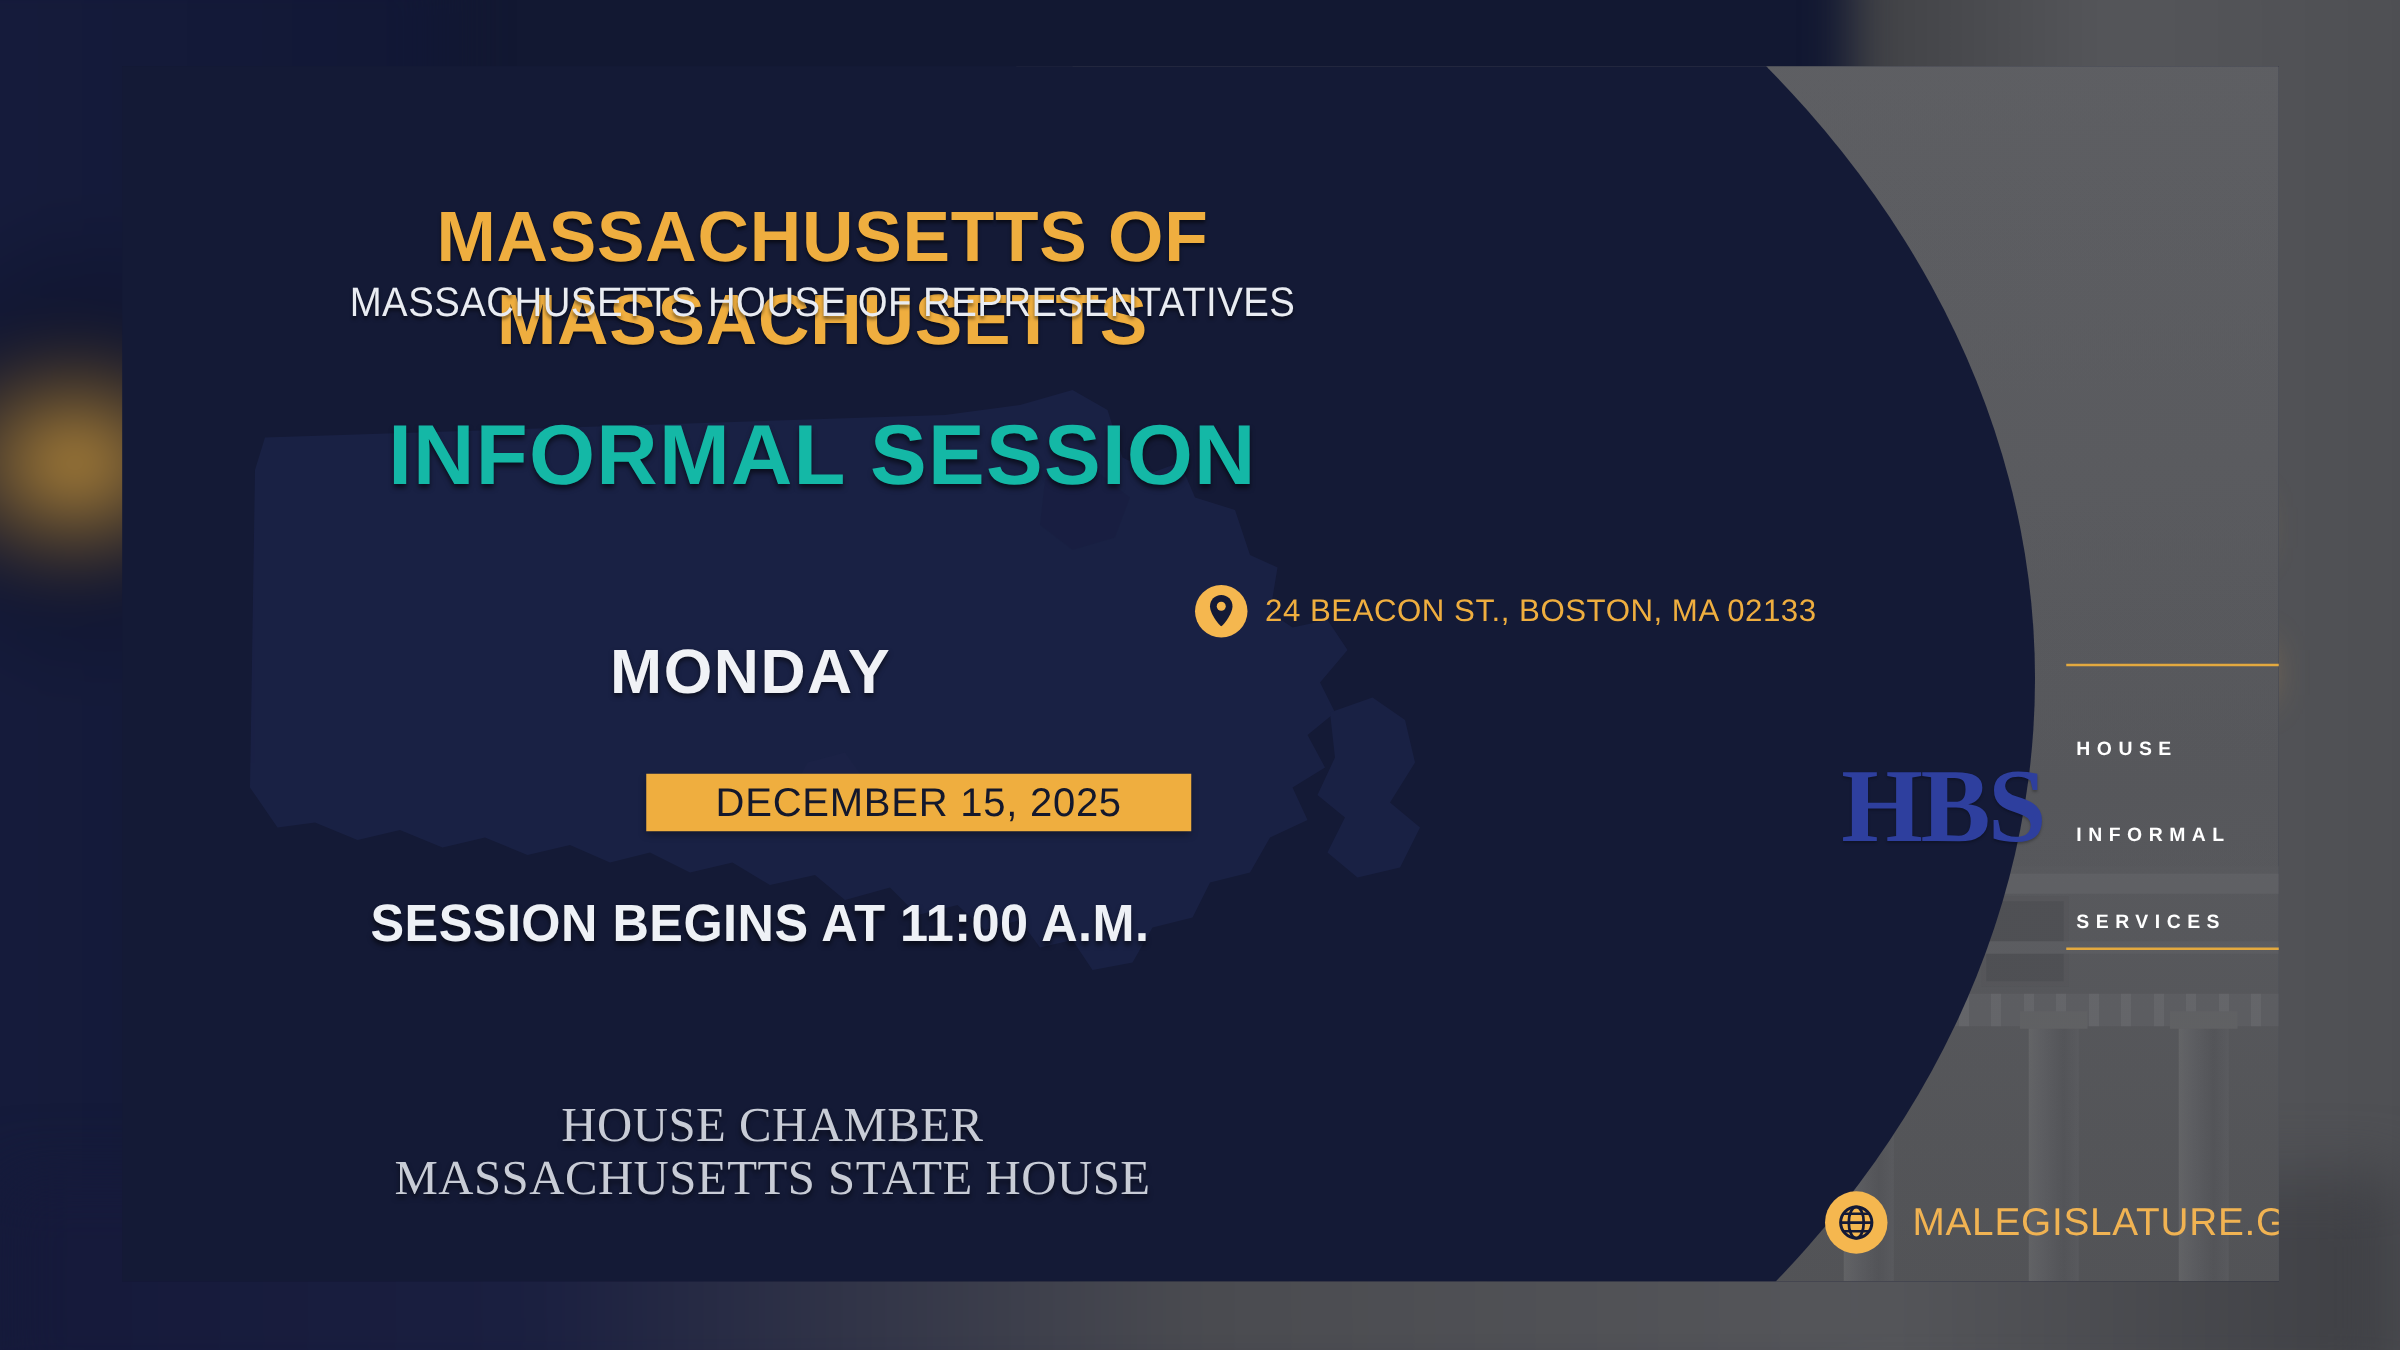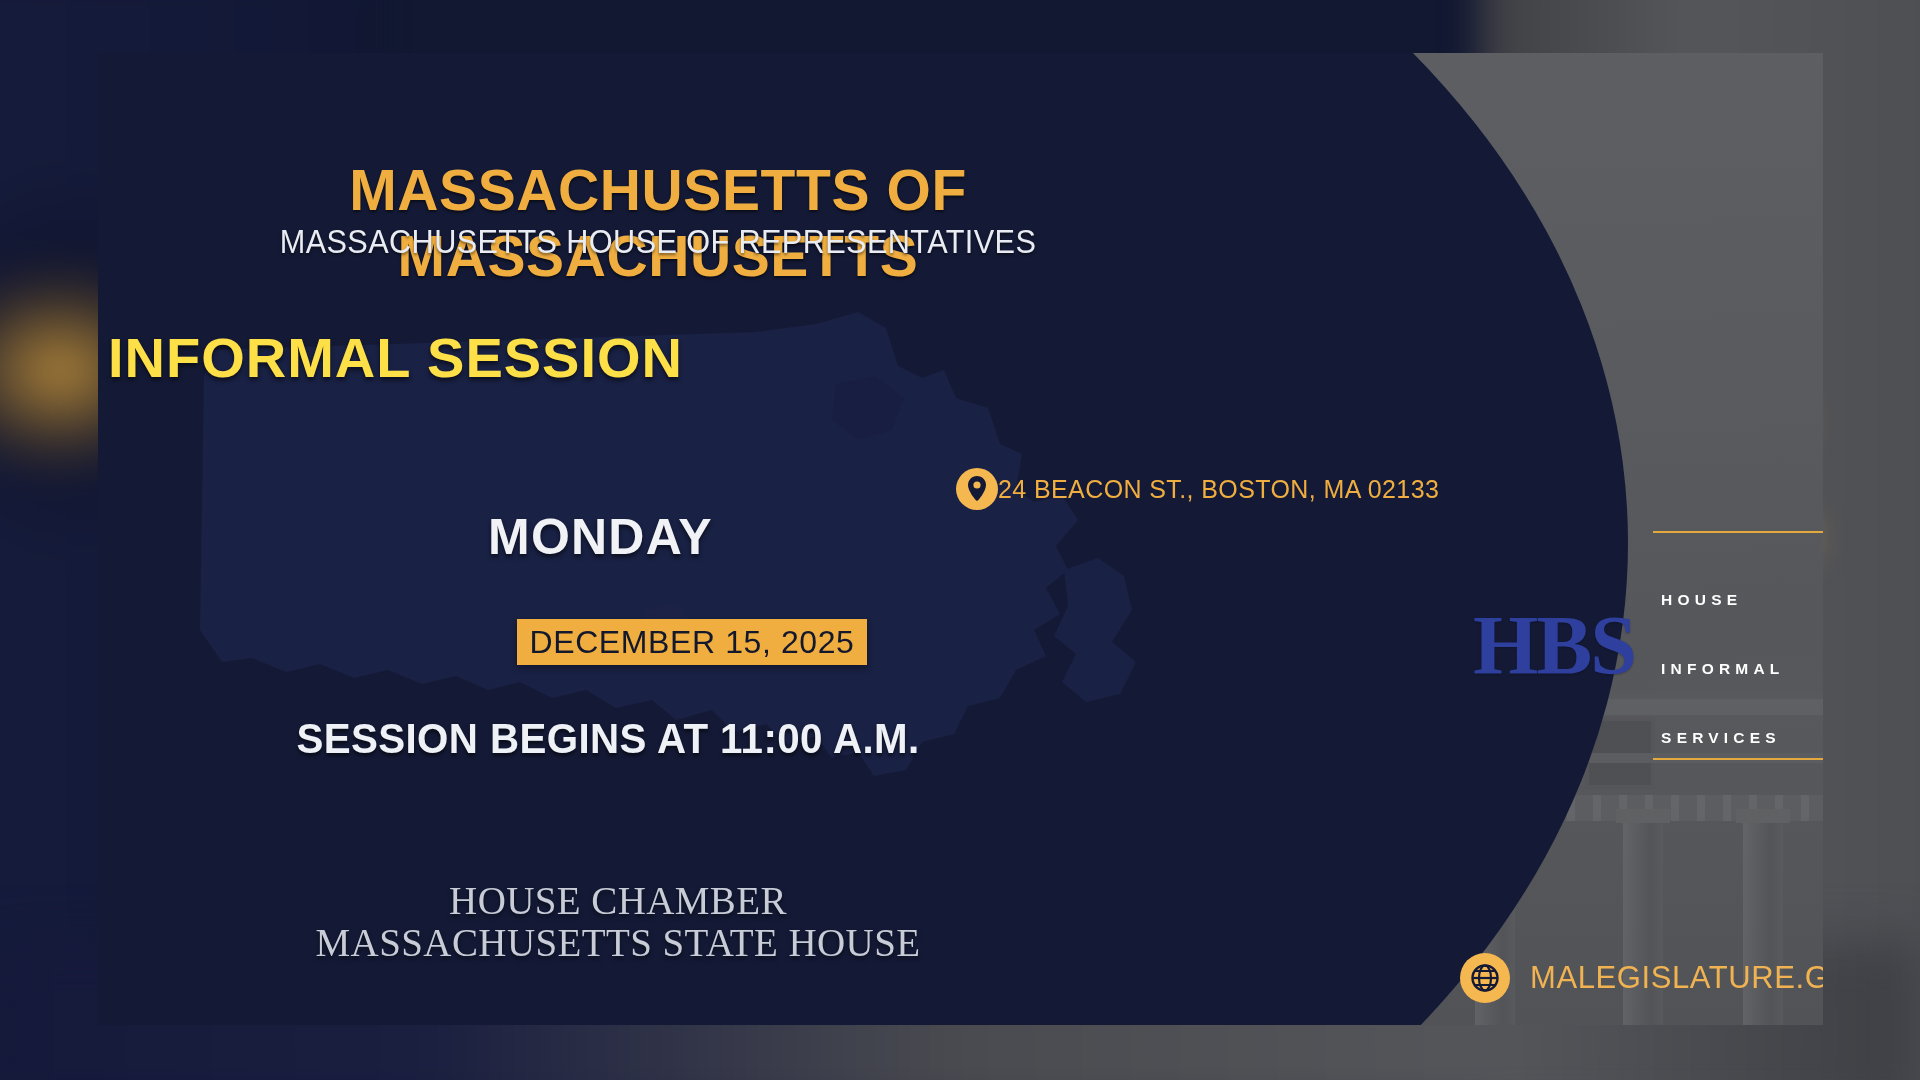--- a/index.html
+++ b/index.html
@@ -95,39 +95,39 @@
     font-family:"Liberation Sans",sans-serif;
     text-shadow:0 2px 3px rgba(0,0,0,.55);
   }
   .subtitle{
     position:absolute;left:10px;top:170px;width:1100px;text-align:center;
     color:#e9ecf2;font-size:33px;font-weight:400;letter-spacing:.4px;
     transform:scaleX(.93);transform-origin:center;
     text-shadow:0 2px 3px rgba(0,0,0,.5);
   }
   .session-type{
-    position:absolute;left:10px;top:272px;width:1100px;text-align:left;
-    color:#fde047;font-size:56px;font-weight:700;letter-spacing:1px;
+    position:absolute;left:10px;top:272px;width:1100px;text-align:center;
+    color:#14b8a6;font-size:68px;font-weight:700;letter-spacing:1px;
     text-shadow:0 3px 4px rgba(0,0,0,.55);
   }
 
   .addr{
-    position:absolute;left:858px;top:415px;display:flex;align-items:center;
+    position:absolute;left:858px;top:415px;display:flex;align-items:center;gap:14px;
   }
   .pin{width:42px;height:42px;border-radius:50%;background:#f5b74f;display:flex;align-items:center;justify-content:center;flex:none;}
   .pin svg{display:block;}
   .addr-text{color:#efae3f;font-size:25px;letter-spacing:.4px;white-space:nowrap;}
 
   .day{
     position:absolute;left:300px;top:455px;width:405px;text-align:center;
     color:#f0f2f6;font-size:50px;font-weight:700;letter-spacing:1.2px;
     text-shadow:0 3px 4px rgba(0,0,0,.55);
   }
   .date-banner{
-    position:absolute;left:419px;top:566px;width:350px;height:46px;
+    position:absolute;left:419px;top:566px;width:436px;height:46px;
     background:#efae3f;display:flex;align-items:center;justify-content:center;
     box-shadow:0 3px 6px rgba(0,0,0,.35);
   }
   .date-banner span{color:#14182c;font-size:32px;letter-spacing:.6px;}
 
   .begins{
     position:absolute;left:140px;top:662px;width:740px;text-align:center;
     color:#eef1f6;font-size:42px;font-weight:700;letter-spacing:.4px;
     transform:scaleX(.96);transform-origin:center;
     text-shadow:0 3px 4px rgba(0,0,0,.55);

